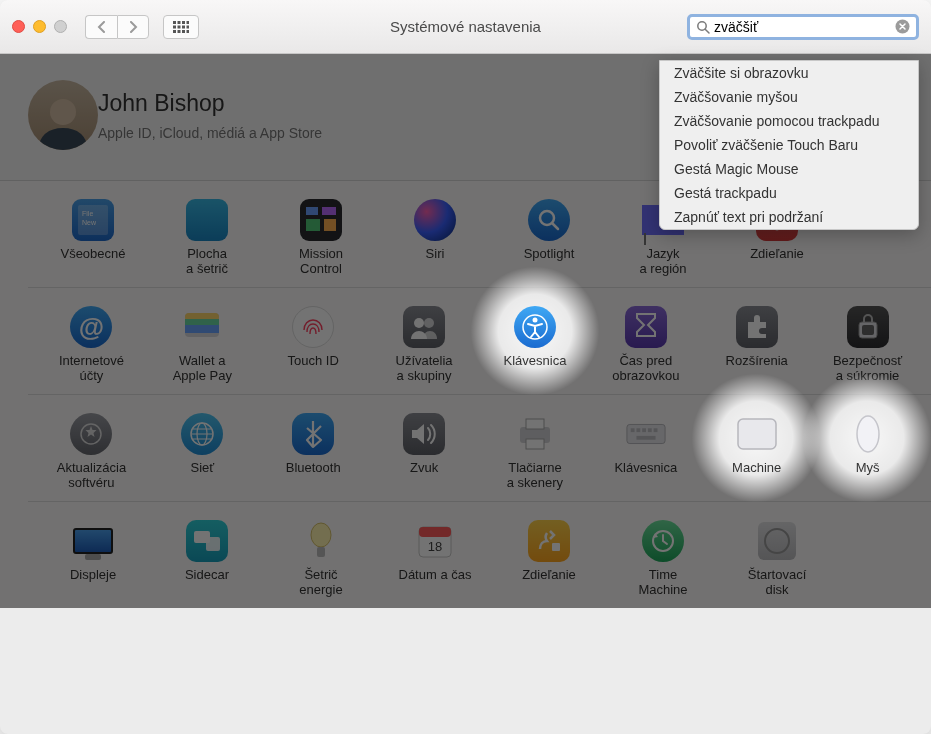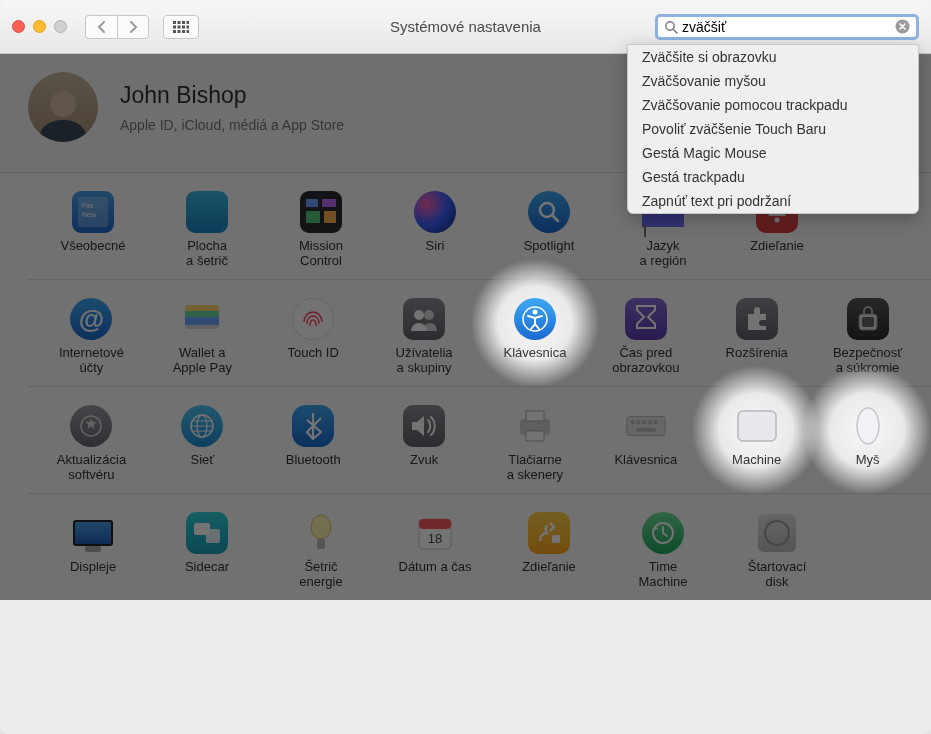--- a/index.html
+++ b/index.html
@@ -11,31 +11,31 @@
 .tl-close { background:#ff5f57; border:1px solid #e04b43; }
 .tl-min   { background:#febc2e; border:1px solid #dfa023; }
 .tl-max   { background:#d0d0d0; border:1px solid #b0b0b0; }
 .nav { margin-left:18px; display:flex; }
 .nav-btn { width:32px; height:24px; background:#fbfbfb; border:1px solid #c6c6c6; display:flex; align-items:center; justify-content:center; color:#888; }
 .nav-btn:first-child { border-radius:4px 0 0 4px; border-right:none; }
 .nav-btn:last-child { border-radius:0 4px 4px 0; }
 .grid-btn { margin-left:14px; width:36px; height:24px; background:#fbfbfb; border:1px solid #c6c6c6; border-radius:4px; display:flex; align-items:center; justify-content:center; color:#555; }
 .title { position:absolute; left:50%; transform:translateX(-50%); font-size:15px; color:#4a4a4a; }
 .searchwrap { margin-left:auto; position:relative; }
-.searchbox { width:264px; height:26px; border:3px solid #8fb3e0; border-radius:5px; background:#fff; display:flex; align-items:center; padding:0 6px; }
+.searchbox { width:232px; height:26px; border:3px solid #8fb3e0; border-radius:5px; background:#fff; display:flex; align-items:center; padding:0 6px; }
 .searchbox .sicn { color:#7b7b7b; margin-right:4px; }
 .searchbox input { border:none; outline:none; flex:1; font-size:14px; background:transparent; }
 .searchbox .clr { color:#9b9b9b; cursor:pointer; display:flex; }
-.suggestions { position:absolute; top:30px; right:0; width:292px; background:#efefef; border:1px solid #c7c7c7; border-radius:0 0 6px 6px; box-shadow:0 5px 18px rgba(0,0,0,0.25); z-index:50; }
+.suggestions { position:absolute; top:46px; right:0; width:260px; background:#efefef; border:1px solid #c7c7c7; border-radius:0 0 6px 6px; box-shadow:0 5px 18px rgba(0,0,0,0.25); z-index:50; }
 .sug-item { padding:4px 14px; font-size:14px; color:#333; cursor:default; }
 
 .content { position: relative; }
 .dim { position:absolute; inset:0; background:rgba(0,0,0,0.55); z-index:5; pointer-events:none; }
 
-.userrow { padding: 18px 28px 30px; display:flex; align-items:center; gap:22px; background:#f7f7f7; border-bottom:1px solid #d8d8d8; }
+.userrow { padding: 26px 28px 30px; display:flex; align-items:center; background:#f7f7f7; border-bottom:1px solid #d8d8d8; }
 .avatar { width:70px; height:70px; border-radius:50%; background:linear-gradient(#c8b8a2,#a89075); position:relative; overflow:hidden; }
 .avatar svg { position:absolute; bottom:-4px; left:50%; transform:translateX(-50%); }
 .username { font-size:23px; color:#333; }
 .usersub { font-size:14px; color:#777; margin-top:8px; }
 
 .panes { background:#fdfbfa;padding-left:28px; }
 .row { display:flex; padding: 18px 8px 10px; border-bottom:1px solid #dedede; }
 .row:last-child { border-bottom:none; }
 .cell { width: 114px; text-align:center; display:flex; flex-direction:column; align-items:center; gap:6px; cursor:default; position:relative; }
 .cell .lbl { font-size:13px; color:#333; line-height:1.15; min-height:30px; }

